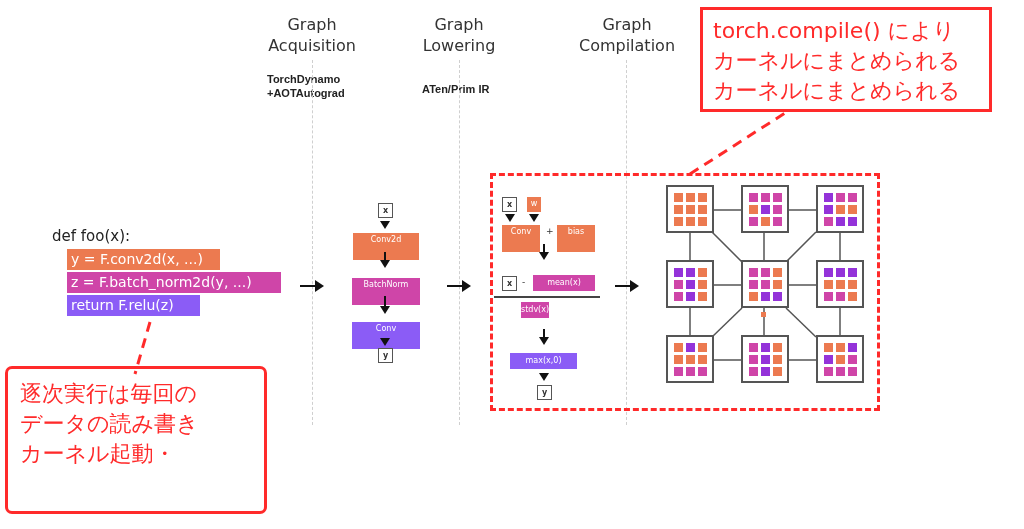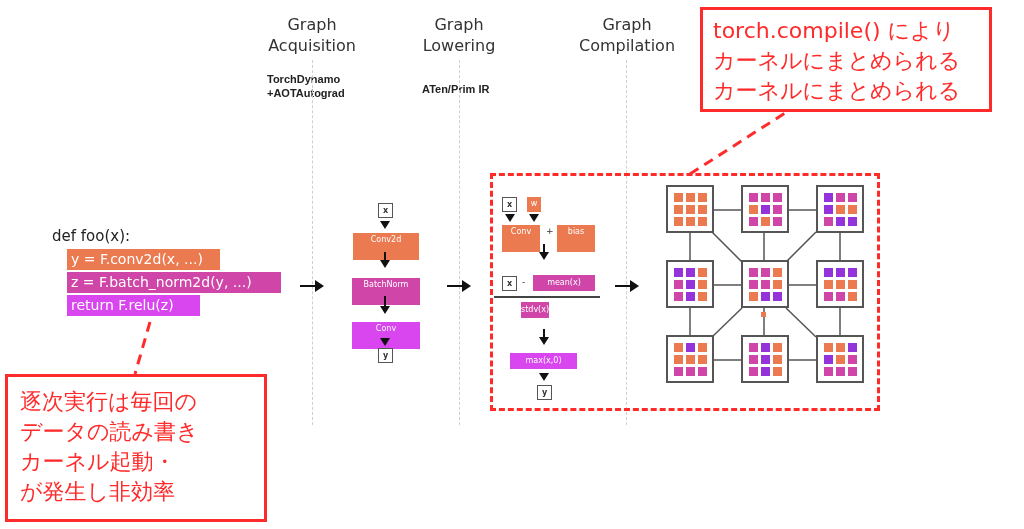--- a/index.html
+++ b/index.html
@@ -9,21 +9,21 @@
   .stage-title { position:absolute; text-align:center; font-family:"DejaVu Sans", sans-serif;
                  font-size:16px; line-height:21px; color:#333; }
   .stage-sub { position:absolute; font-family:"Liberation Sans", sans-serif; font-weight:bold;
                font-size:11px; line-height:14px; color:#222; }
   .vline { position:absolute; width:0; border-left:1.5px dashed #cfcfcf; }
   .code-def { position:absolute; left:52px; top:227px; font-size:15px; color:#222; }
   .code-line { position:absolute; height:21px; line-height:21px; font-size:14px; color:#fff;
                padding-left:4px; box-sizing:border-box; }
   .orange { background:#ec7a50; }
   .pink { background:#cf45a8; }
-  .purple { background:#d946ef; }
+  .purple { background:#8b5cf6; }
   .node { position:absolute; color:#fff; font-size:8px; text-align:center; line-height:14px; height:27px; }
   .var { position:absolute; width:13px; height:13px; border:1.5px solid #555; background:#fff;
          font-size:8px; font-weight:bold; text-align:center; line-height:13px; color:#333; box-sizing:content-box; }
   .down-arrow { position:absolute; width:0; height:0; border-left:5px solid transparent;
                 border-right:5px solid transparent; border-top:8px solid #111; }
   .arrow-stem { position:absolute; width:2px; background:#111; }
   .h-arrow { position:absolute; height:2px; background:#111; }
   .h-arrow::after { content:""; position:absolute; right:-2px; top:-5px; border-top:6px solid transparent;
                     border-bottom:6px solid transparent; border-left:9px solid #111; }
   .callout { position:absolute; border:3px solid #ff2a2a; background:#fff; color:#ff2a2a; }
@@ -223,25 +223,24 @@
       <div class="chip" style="background: rgb(207, 69, 168); left: 30px; top: 30px;"></div>
     </div>
   </div>
 
 <div class="callout" style="left:700px; top:7px; width:292px; height:105px; padding:6px 0 0 10px; box-sizing:border-box;">
   <div>torch.compile() により</div>
   <div>カーネルにまとめられる</div>
   <div>カーネルにまとめられる</div>
 </div>
 
-<div class="callout" style="left:5px; top:374px; width:262px; height:148px; padding:10px 0 0 12px; box-sizing:border-box;">
+<div class="callout" style="left:5px; top:366px; width:262px; height:148px; padding:10px 0 0 12px; box-sizing:border-box;border-radius:7px;">
   <div>逐次実行は毎回の</div>
   <div>データの読み書き</div>
   <div>カーネル起動・</div>
-  <div>が発生し非効率</div>
 </div>
 
 <svg class="abs" style="left:0; top:0;" width="1024" height="529">
   <g stroke="#ff2a2a" stroke-width="3" stroke-dasharray="10,7" fill="none">
     <line x1="150" y1="322" x2="135" y2="374"></line>
     <line x1="690" y1="174" x2="785" y2="113"></line>
   </g>
 </svg>
 
 </body></html>

